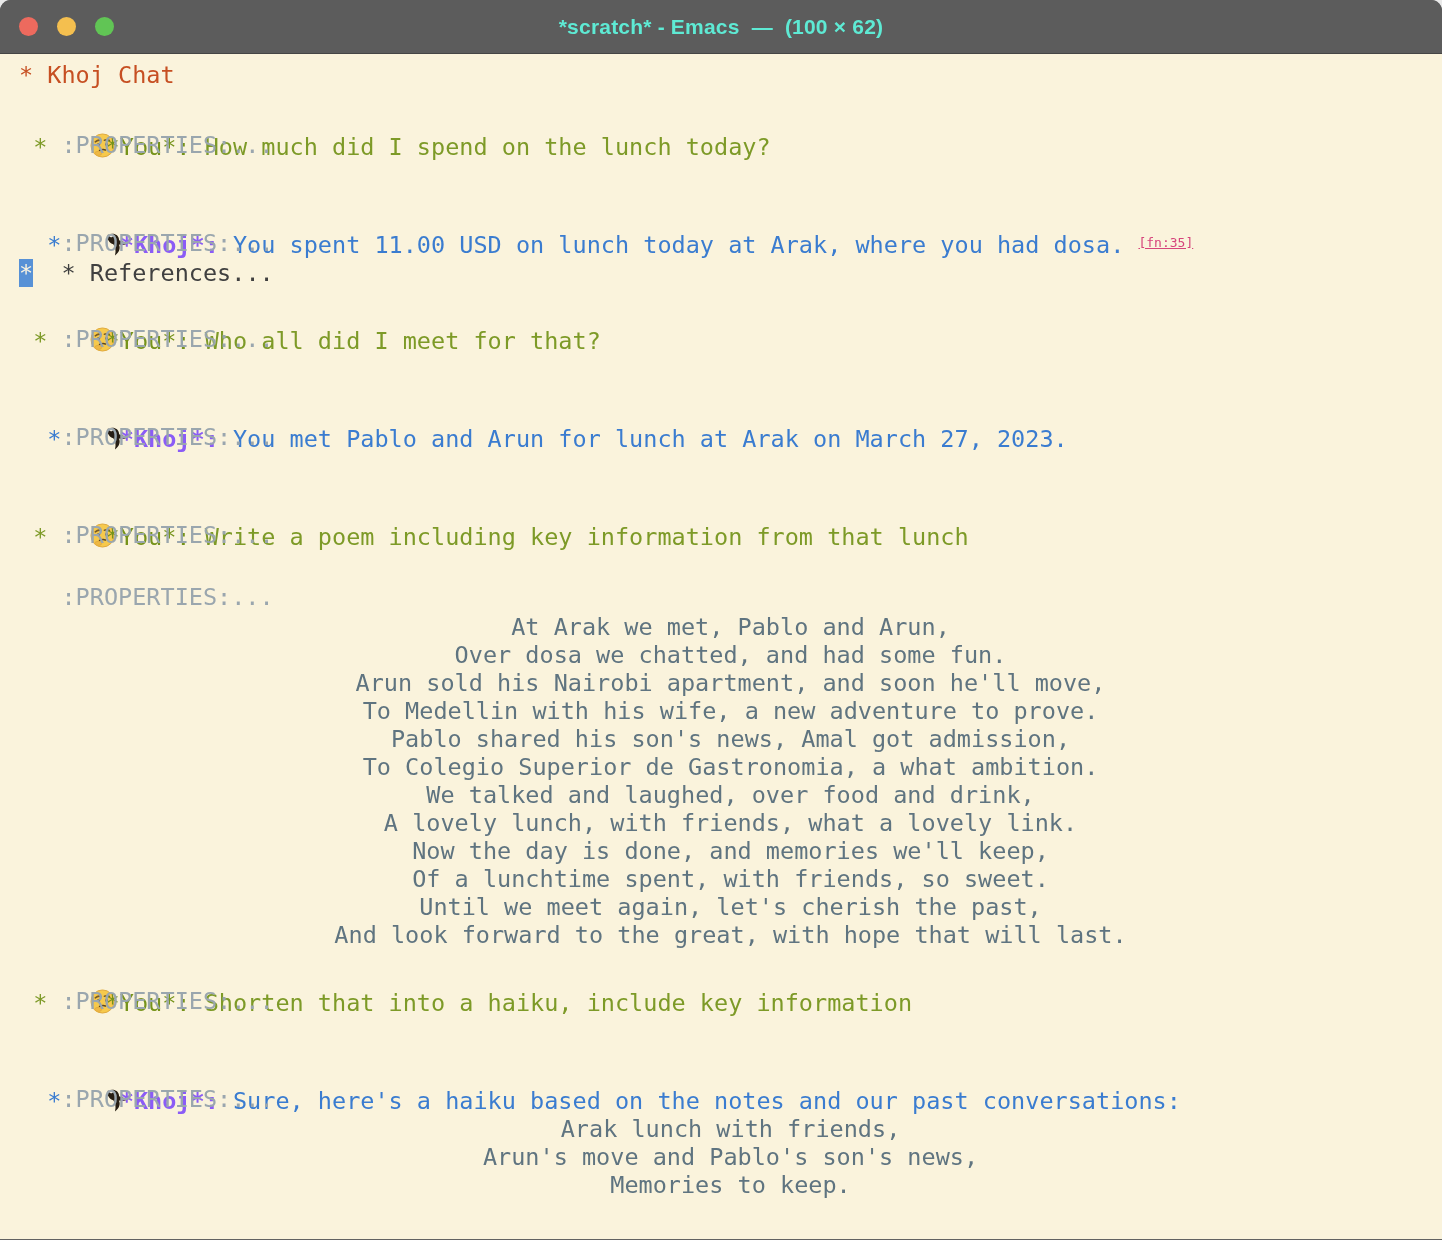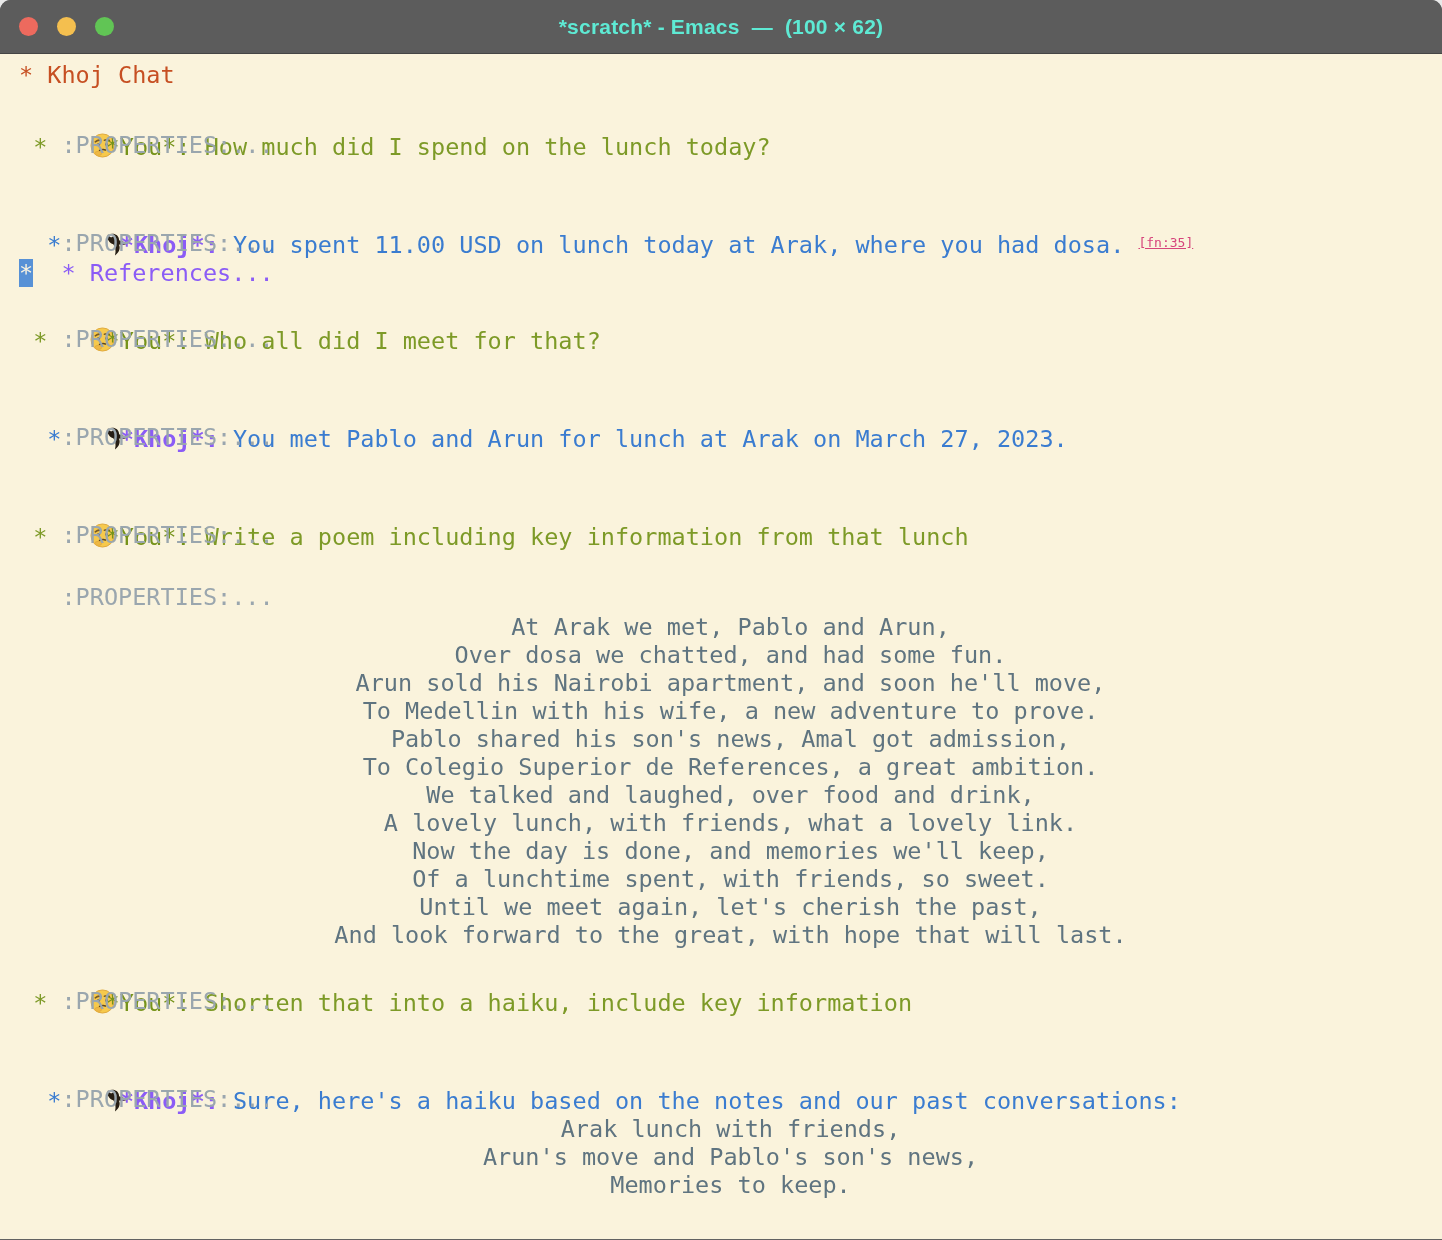--- a/index.html
+++ b/index.html
@@ -47,21 +47,21 @@
   .line.blank{height:30px;line-height:30px;}
   .line.poem{height:28px;line-height:28px;text-align:center;}
   .line.refs{height:28px;line-height:28px;}
   .s-orange{color:#c64f22;}
   .s-green{color:#7d9a27;}
   .s-greenb{color:#76931a;font-weight:normal;}
   .s-blue{color:#3a7cd0;}
   .s-blueb{color:#8b5cf6;font-weight:bold;}
   .s-gray{color:#9aa6ae;}
   .s-slate{color:#5f7480;}
-  .s-gold{color:#8b5cf6;}
+  .s-gold{color:#404040;}
   .s-fn{
     color:#d6447c;text-decoration:underline;
     font-size:13px;position:relative;top:-6px;cursor:pointer;
   }
   .s-cursor{background:#5791d6;color:#fbf4e0;}
   .icon{display:inline-block;width:30px;text-align:center;}
   .icon svg{vertical-align:-3px;}
 </style>
 </head>
 <body>
@@ -131,21 +131,21 @@
   </svg>
 </span><span class="s-green"> </span><span class="s-greenb">*You*:</span><span class="s-green"> Write a poem including key information from that lunch</span></div>
       <div class="line props"><span class="s-gray">   :PROPERTIES:...</span></div>
       <div class="line blank">&nbsp;</div>
       <div class="line props"><span class="s-gray">   :PROPERTIES:...</span></div>
       <div class="line poem"><span class="s-slate">At Arak we met, Pablo and Arun,</span></div>
       <div class="line poem"><span class="s-slate">Over dosa we chatted, and had some fun.</span></div>
       <div class="line poem"><span class="s-slate">Arun sold his Nairobi apartment, and soon he'll move,</span></div>
       <div class="line poem"><span class="s-slate">To Medellin with his wife, a new adventure to prove.</span></div>
       <div class="line poem"><span class="s-slate">Pablo shared his son's news, Amal got admission,</span></div>
-      <div class="line poem"><span class="s-slate">To Colegio Superior de References, a great ambition.</span></div>
+      <div class="line poem"><span class="s-slate">To Colegio Superior de Gastronomia, a what ambition.</span></div>
       <div class="line poem"><span class="s-slate">We talked and laughed, over food and drink,</span></div>
       <div class="line poem"><span class="s-slate">A lovely lunch, with friends, what a lovely link.</span></div>
       <div class="line poem"><span class="s-slate">Now the day is done, and memories we'll keep,</span></div>
       <div class="line poem"><span class="s-slate">Of a lunchtime spent, with friends, so sweet.</span></div>
       <div class="line poem"><span class="s-slate">Until we meet again, let's cherish the past,</span></div>
       <div class="line poem"><span class="s-slate">And look forward to the great, with hope that will last.</span></div>
       <div class="line head"><span class="s-green"> * </span><span class="icon">
   <svg width="25" height="25" viewBox="0 0 26 26">
     <circle cx="13" cy="13" r="12" fill="#f6c94c" stroke="#dfa93e" stroke-width="1"></circle>
     <path d="M5.5 9.2 Q8.5 6.6 11.5 7.8" stroke="#7a5b22" stroke-width="1.6" fill="none" stroke-linecap="round"></path>

